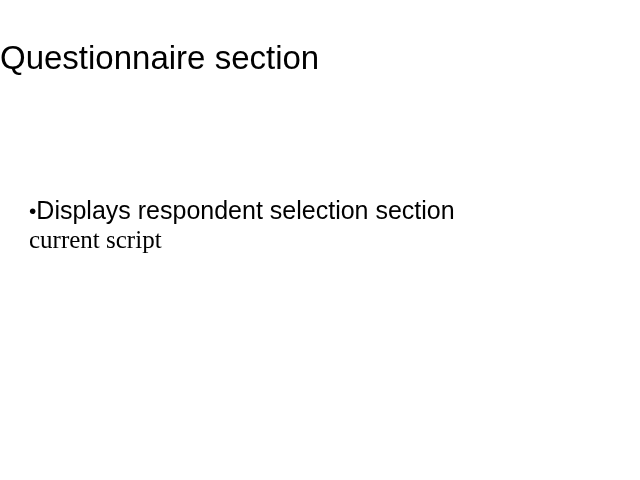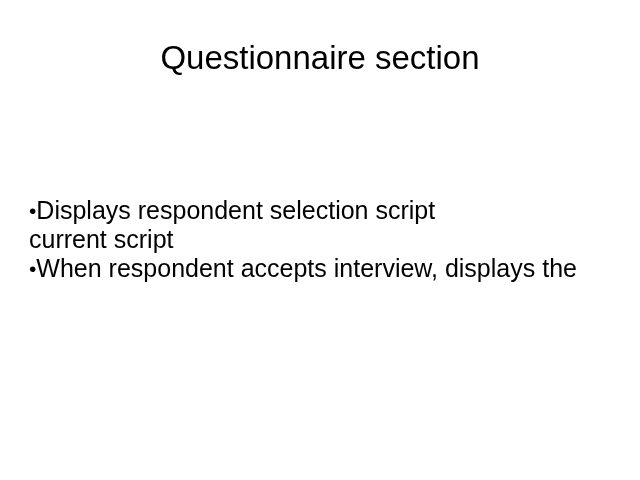--- a/index.html
+++ b/index.html
@@ -17,21 +17,21 @@
     position: relative;
     width: 640px;
     height: 480px;
     background: #ffffff;
   }
   .slide-title {
     position: absolute;
     left: 0;
     top: 37px;
     width: 640px;
-    text-align: center;
+    text-align: left;
     font-size: 33px;
     line-height: 42px;
     color: #000000;
     font-weight: normal;
     letter-spacing: 0px;
     margin: 0;
     white-space: nowrap;
   }
   .body-block {
     position: absolute;
@@ -52,33 +52,33 @@
     line-height: 29px;
     vertical-align: 1px;
   }
   .cont-line {
     font-size: 25px;
     line-height: 29px;
     color: #000000;
     white-space: nowrap;
     margin: 0;
     padding: 0;
+    font-family: Liberation Serif, serif;
   }
 </style>
 </head>
 <body>
 
 <div class="slide">
 
   <h1 class="slide-title">Questionnaire section</h1>
 
   <div class="body-block">
 
-    <p class="bullet-line"><span class="bullet-mark">•</span><span>Displays respondent selection script</span></p>
+    <p class="bullet-line"><span class="bullet-mark">•</span><span>Displays respondent selection section</span></p>
 
 
     <p class="cont-line">current script</p>
 
-    <p class="bullet-line"><span class="bullet-mark">•</span><span>When respondent accepts interview, displays the</span></p>
 
 
   </div>
 </div>
 
 </body></html>

